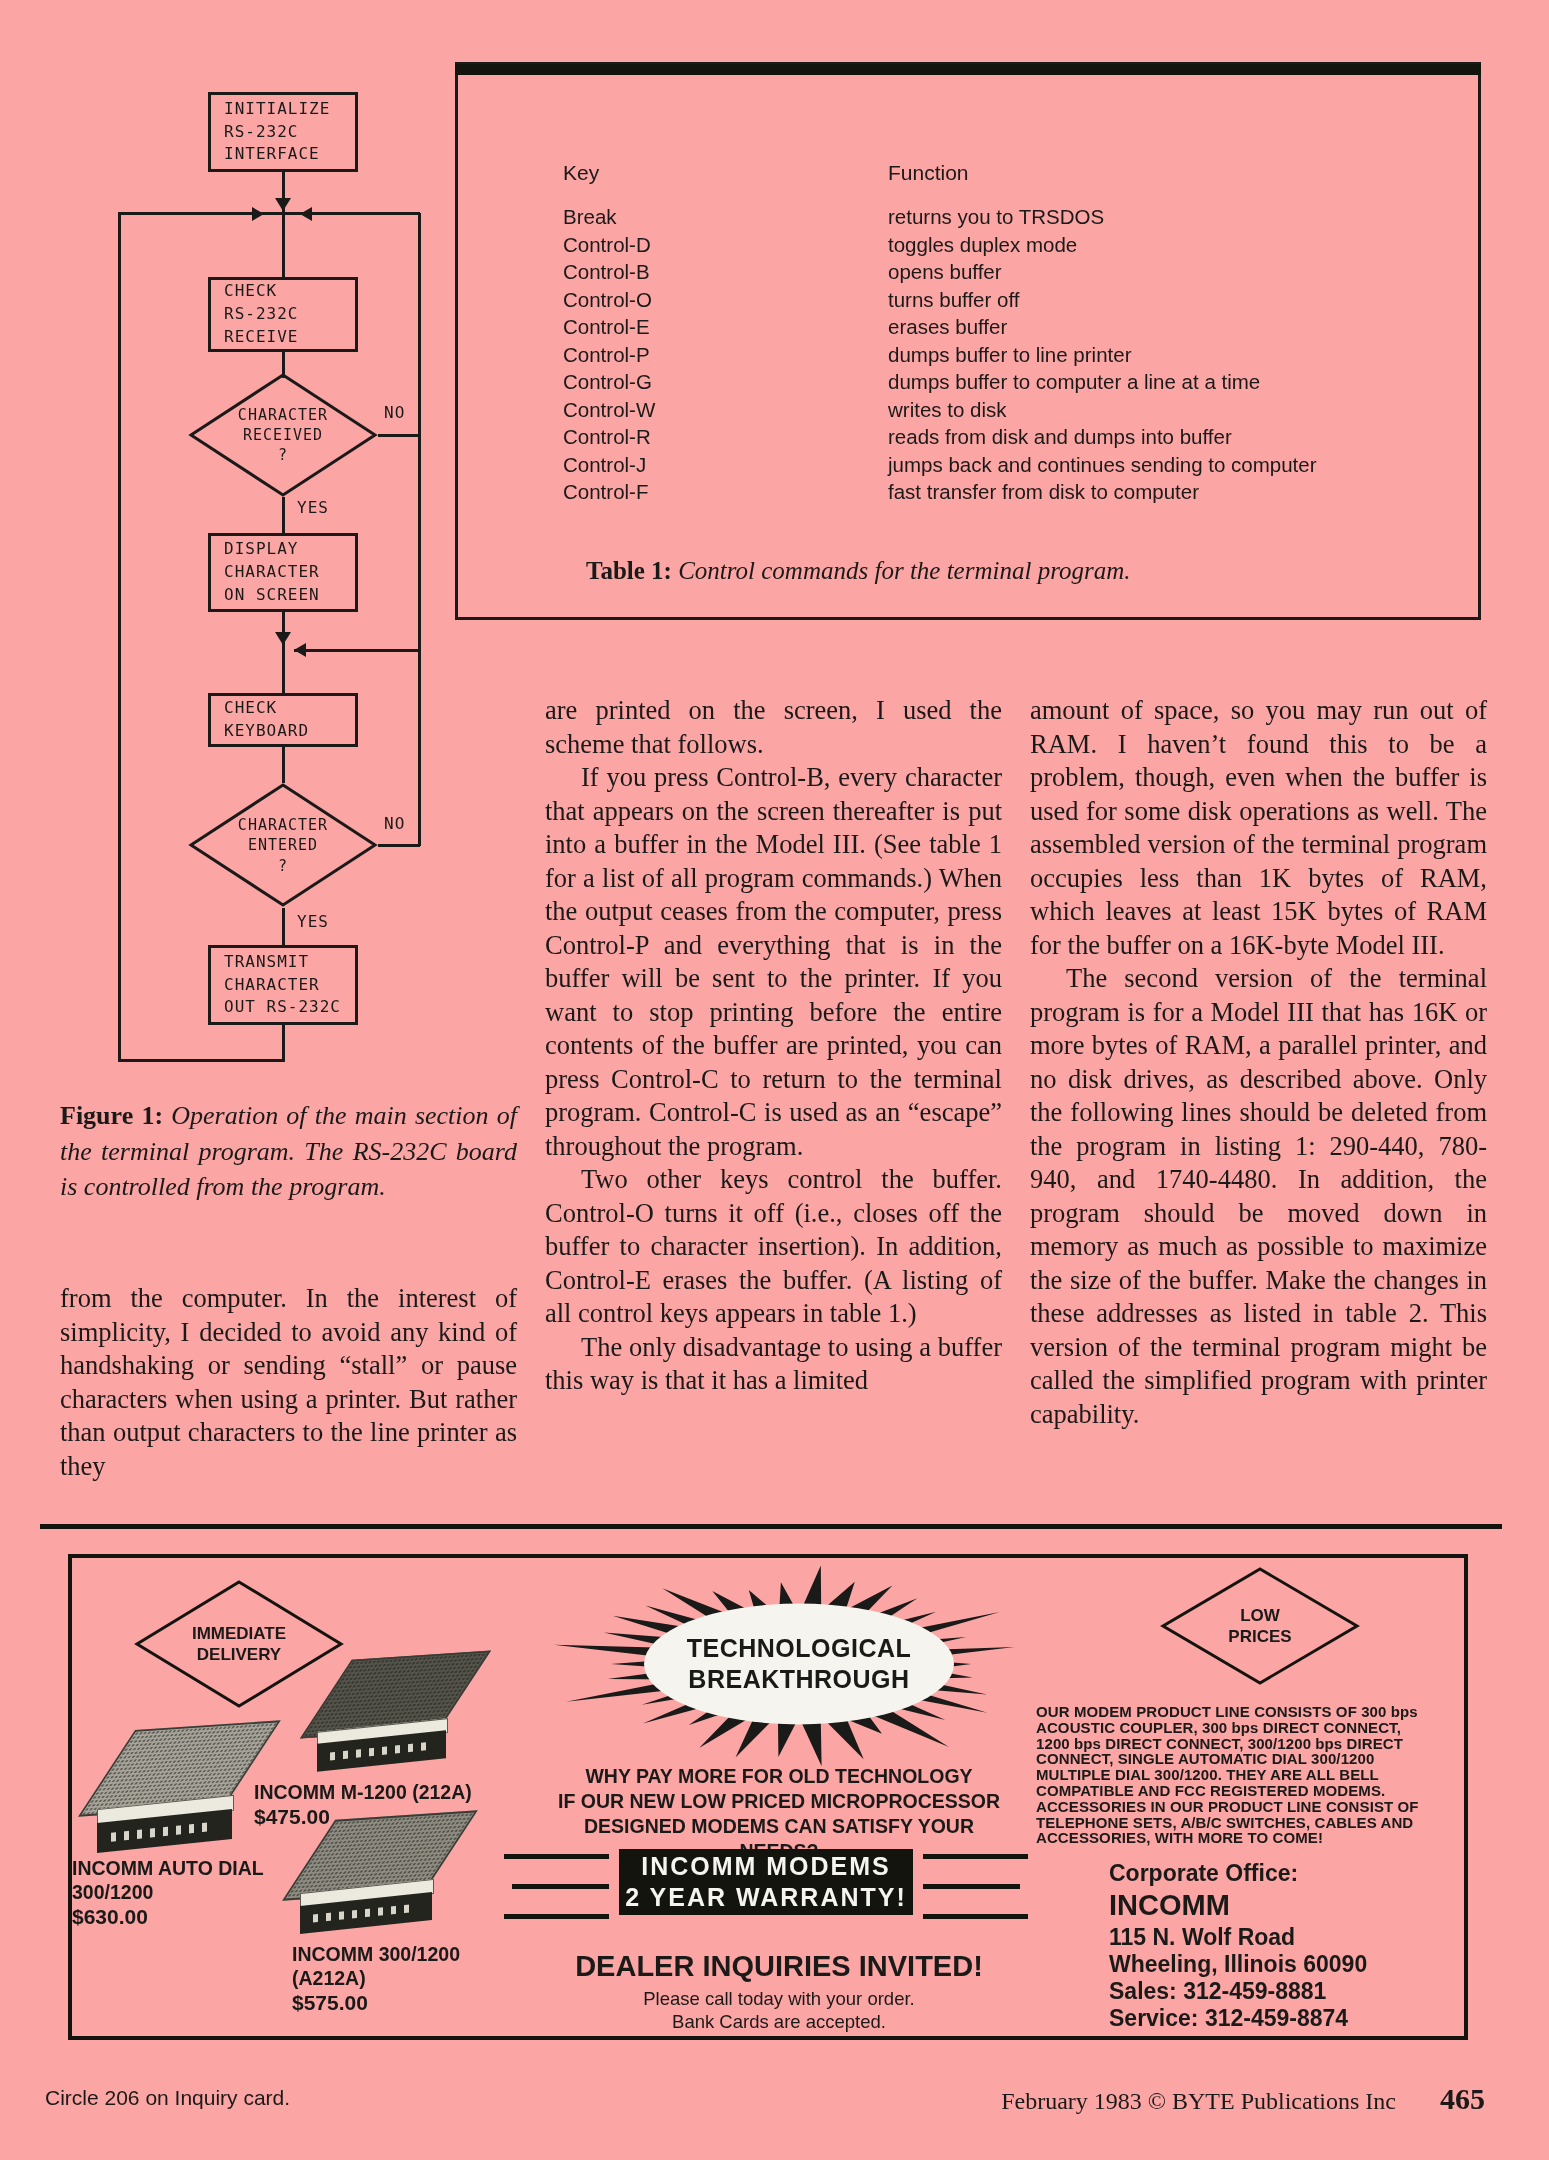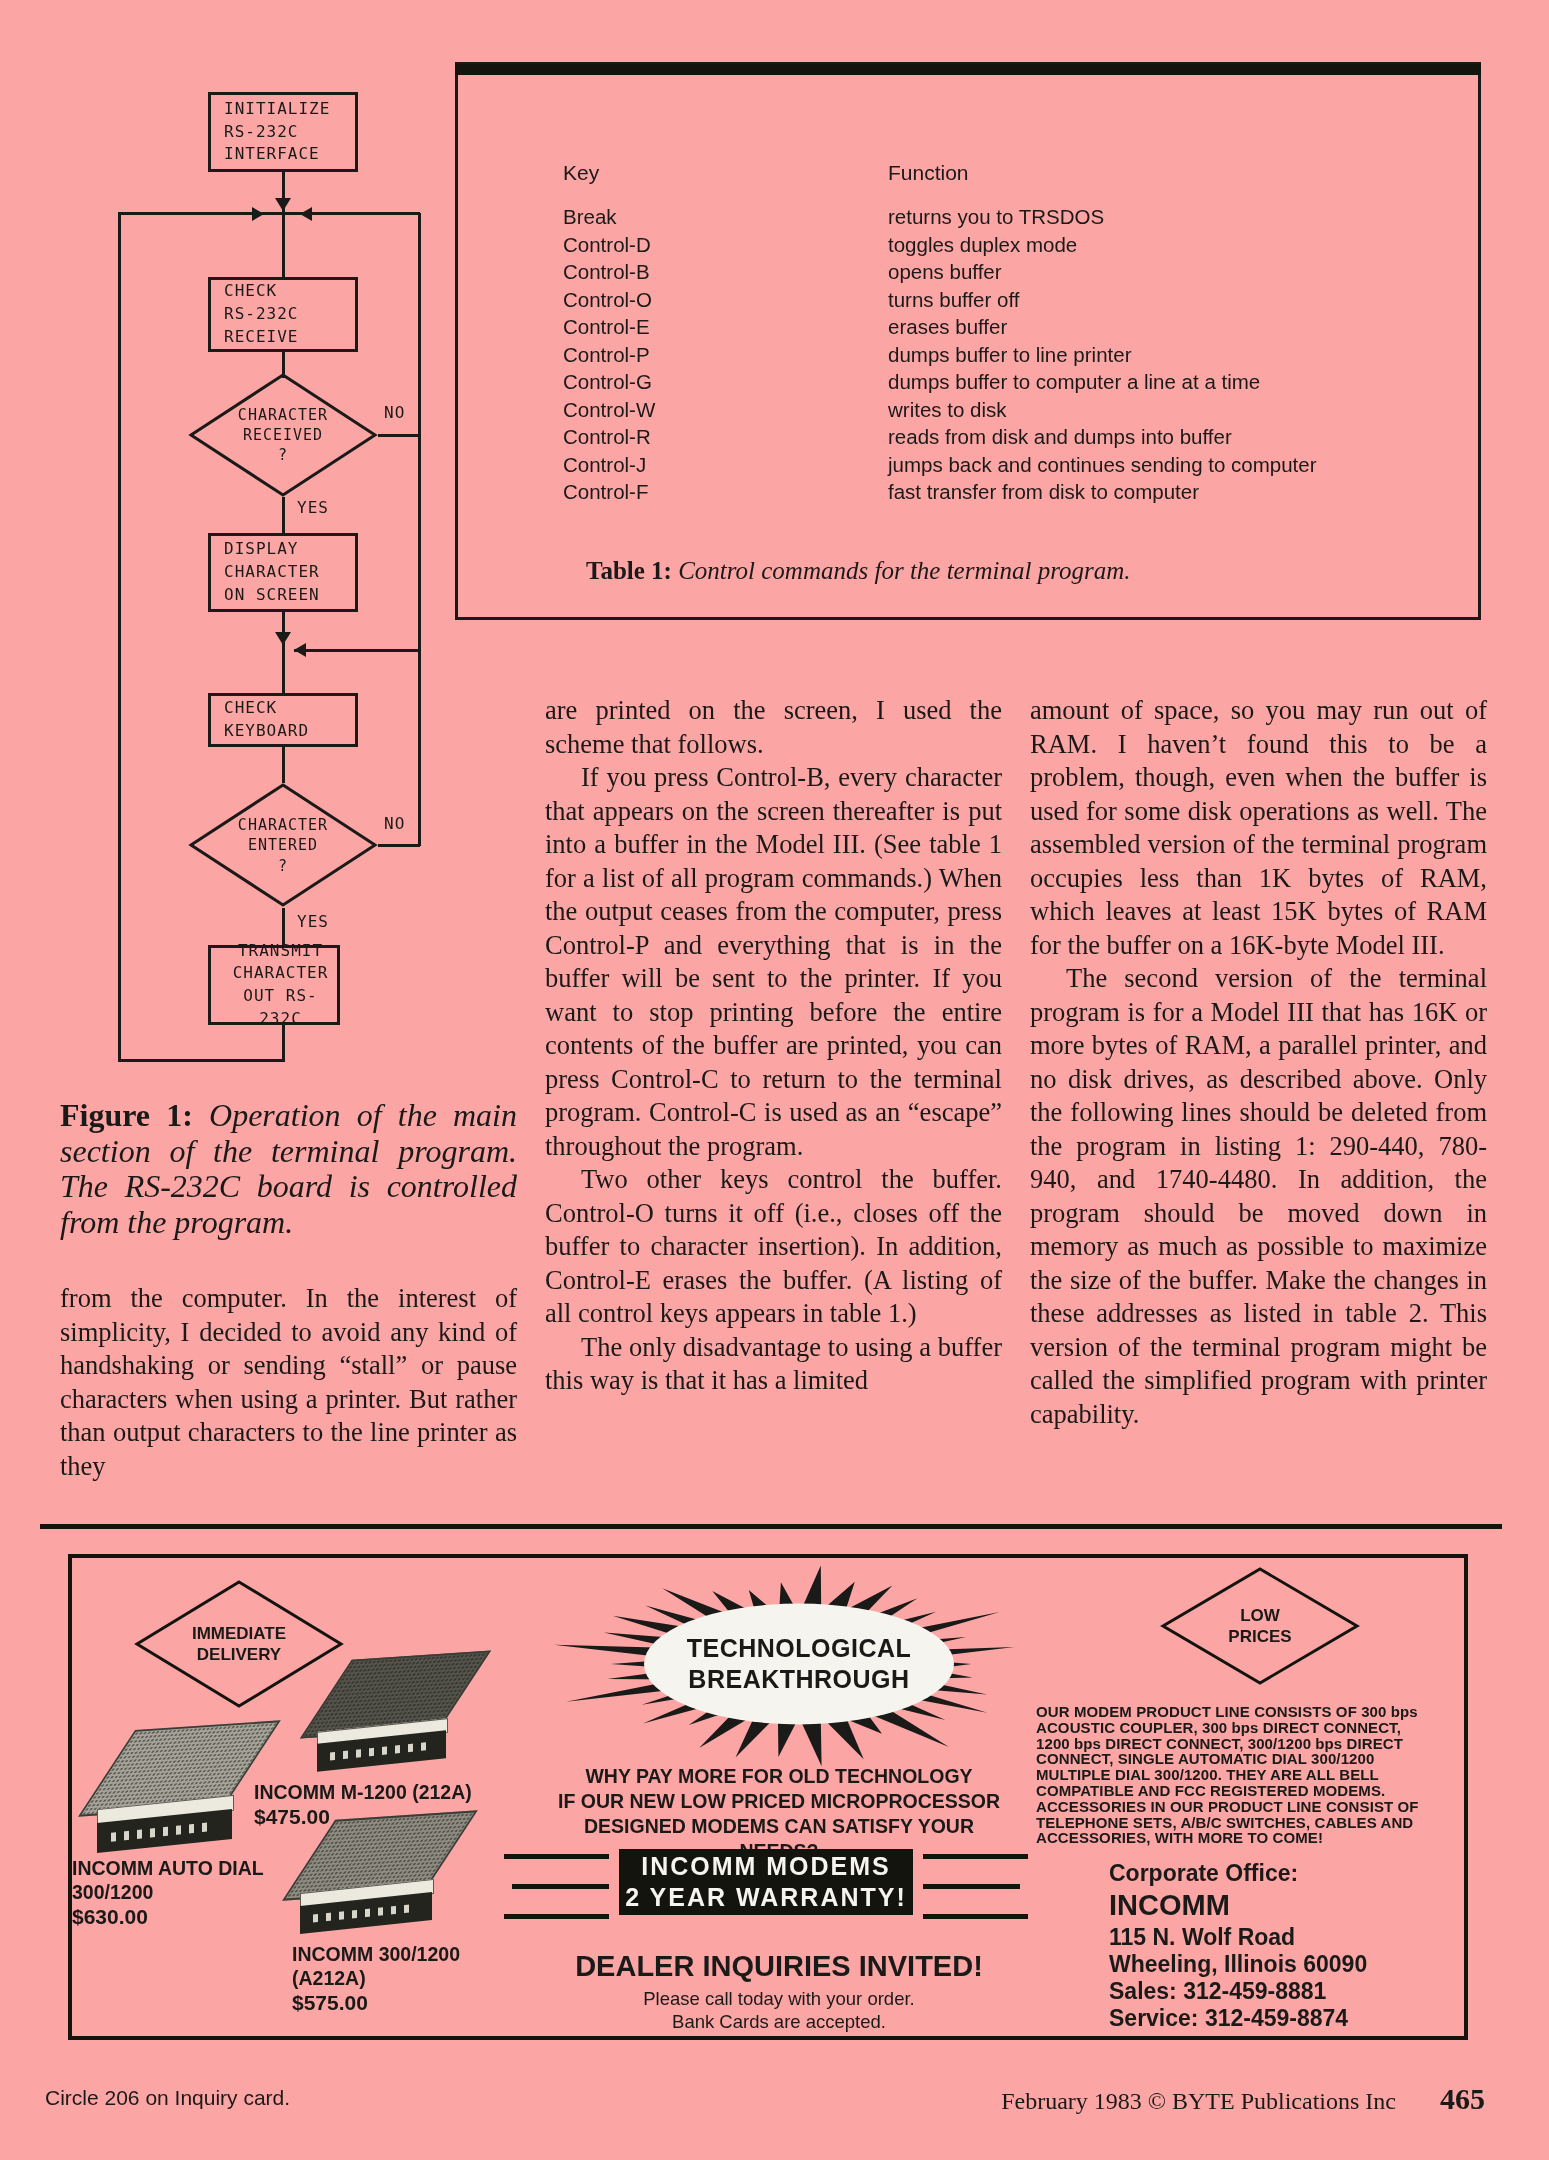--- a/index.html
+++ b/index.html
@@ -35,21 +35,21 @@
   .t1-key{display:inline-block;width:325px;vertical-align:top;}
   .t1-fn{display:inline-block;vertical-align:top;}
   .t1-caption{position:absolute;left:128px;top:492px;font-size:25px;}
   .cap-lead{font-weight:bold;}
   .cap-italic{font-style:italic;}
 
   
   .col{position:absolute;width:457px;text-align:justify;font-size:26.5px;line-height:33.5px;}
   .col p{margin:0;}
   .col p + p{text-indent:36px;}
-  .figcap{position:absolute;left:60px;top:1098px;width:457px;font-size:32px;line-height:35.5px;
+  .figcap{position:absolute;left:60px;top:1098px;width:457px;font-size:26px;line-height:35.5px;
       font-style:italic;text-align:justify;}
   .figcap .cap-lead{font-style:normal;}
 
   
   .ad-sep{position:absolute;left:40px;top:1524px;width:1462px;height:5px;background:#14140f;}
   .ad-box{position:absolute;left:68px;top:1554px;width:1400px;height:486px;
       border:4px solid #14140f;box-sizing:border-box;font-family:"Liberation Sans", sans-serif;}
   .badge{position:absolute;}
   .badge svg{position:absolute;left:0;top:0;}
   .badge .blabel{position:absolute;inset:0;display:flex;align-items:center;justify-content:center;
@@ -136,21 +136,21 @@
 RS-232C
 INTERFACE</div>
     <div class="fc-box" style="left:208px;top:277px;width:150px;height:75px;">CHECK
 RS-232C
 RECEIVE</div>
     <div class="fc-box" style="left:208px;top:533px;width:150px;height:79px;">DISPLAY
 CHARACTER
 ON SCREEN</div>
     <div class="fc-box" style="left:208px;top:693px;width:150px;height:54px;">CHECK
 KEYBOARD</div>
-    <div class="fc-box" style="left:208px;top:945px;width:132px;height:80px;text-align:center;">TRANSMIT
+    <div class="fc-box" style="left:208px;top:945px;width:150px;height:80px;">TRANSMIT
 CHARACTER
 OUT RS-232C</div>
 
     <div class="fc-diamond" style="left:188px;top:373px;width:190px;height:124px;">
       <svg width="190" height="124">
         <polygon points="95,2 187,62 95,122 3,62" fill="none" stroke="#1a1a18" stroke-width="3"></polygon>
       </svg>
       <div class="dlabel">CHARACTER
 RECEIVED
 ?</div>

